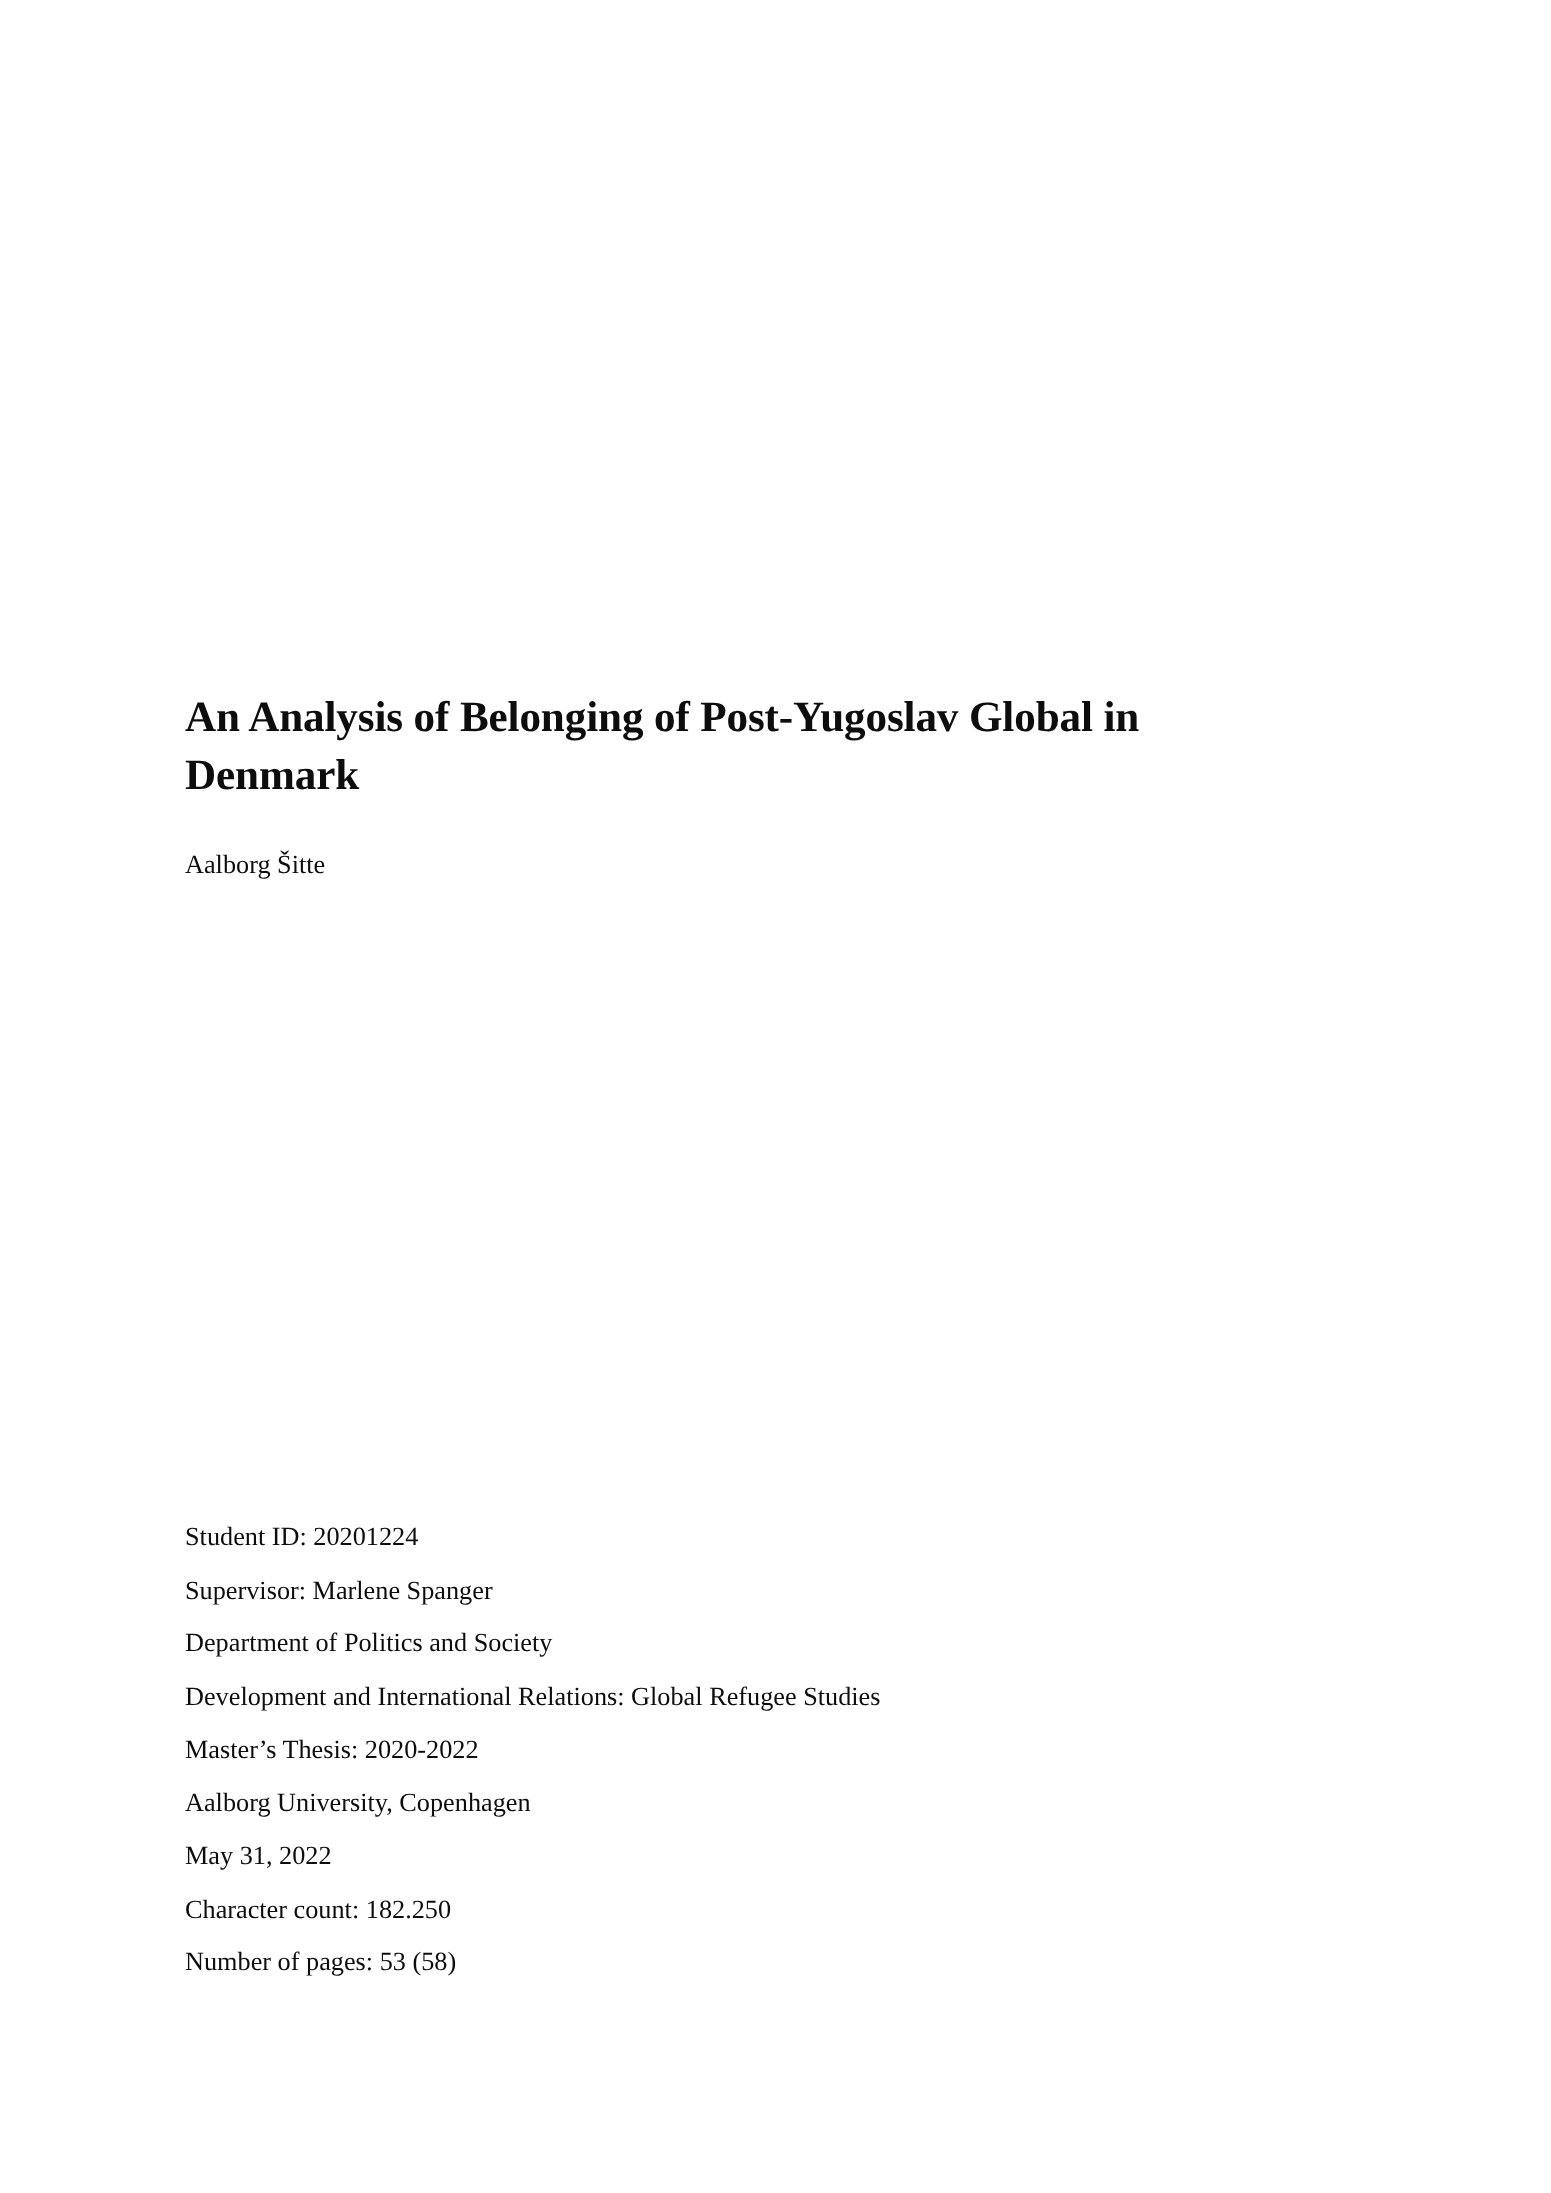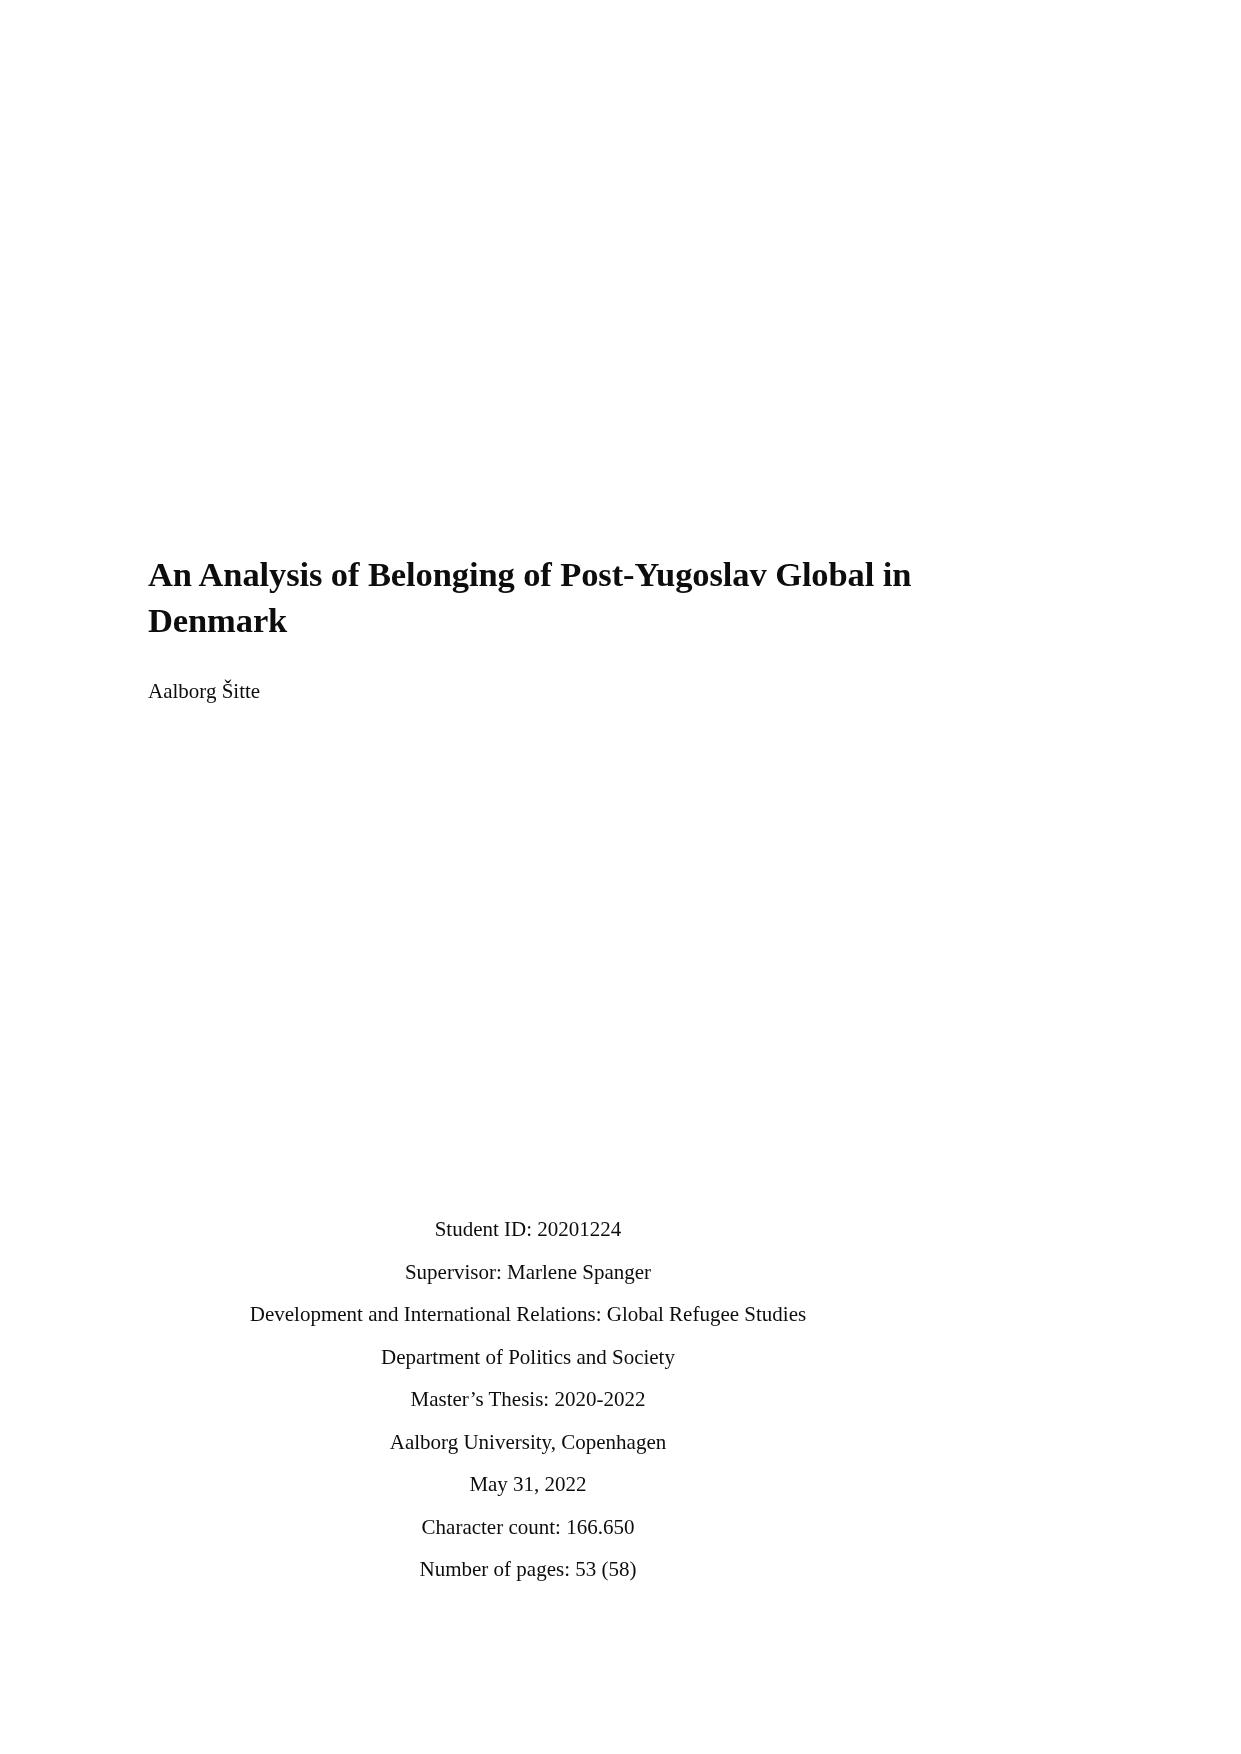--- a/index.html
+++ b/index.html
@@ -40,40 +40,39 @@
     position: absolute;
     left: 148px;
     top: 1219px;
     width: 760px;
   }
   .meta-line {
     font-size: 21px;
     line-height: 1.0;
     margin: 0 0 21.5px 0;
     white-space: nowrap;
-    text-align: center;
   }
   .meta-line:last-child {
     margin-bottom: 0;
   }
 </style>
 </head>
 <body>
 
 <div class="page">
 
   <h1 class="doc-title title-block">An Analysis of Belonging of Post-Yugoslav Global in Denmark</h1>
 
   <div class="author">Aalborg Šitte</div>
 
   <div class="meta-block">
     <p class="meta-line">Student ID: 20201224</p>
     <p class="meta-line">Supervisor: Marlene Spanger</p>
+    <p class="meta-line">Department of Politics and Society</p>
     <p class="meta-line">Development and International Relations: Global Refugee Studies</p>
-    <p class="meta-line">Department of Politics and Society</p>
     <p class="meta-line">Master’s Thesis: 2020-2022</p>
     <p class="meta-line">Aalborg University, Copenhagen</p>
     <p class="meta-line">May 31, 2022</p>
-    <p class="meta-line">Character count: 166.650</p>
+    <p class="meta-line">Character count: 182.250</p>
     <p class="meta-line">Number of pages: 53 (58)</p>
   </div>
 
 </div>
 
 </body></html>

